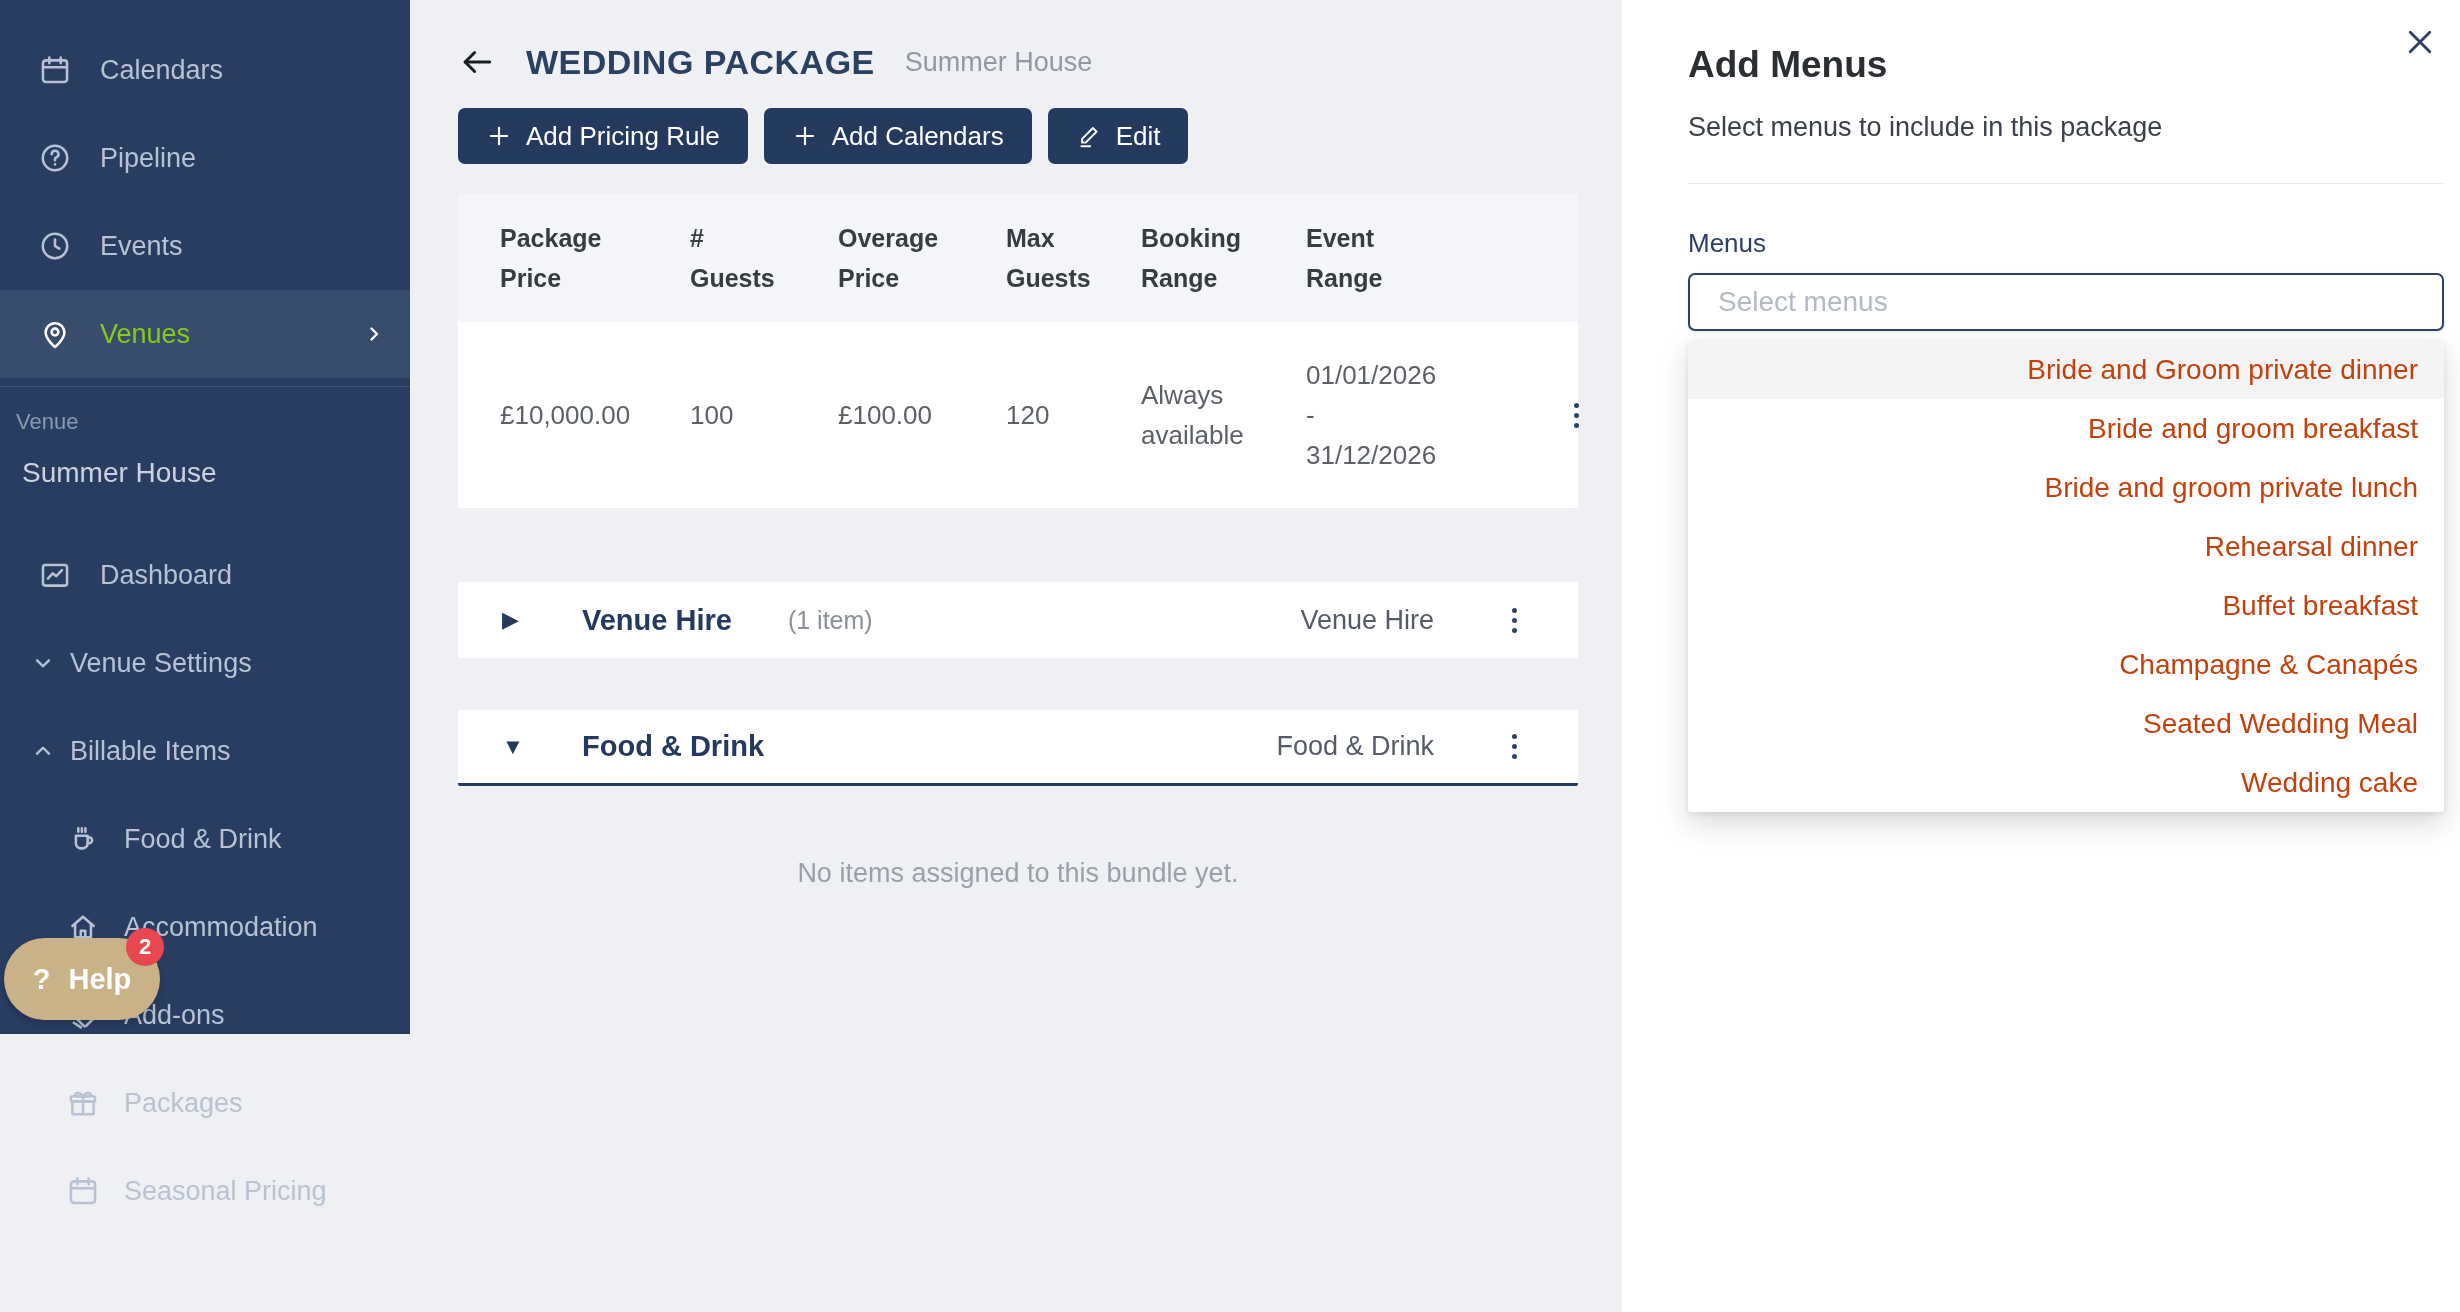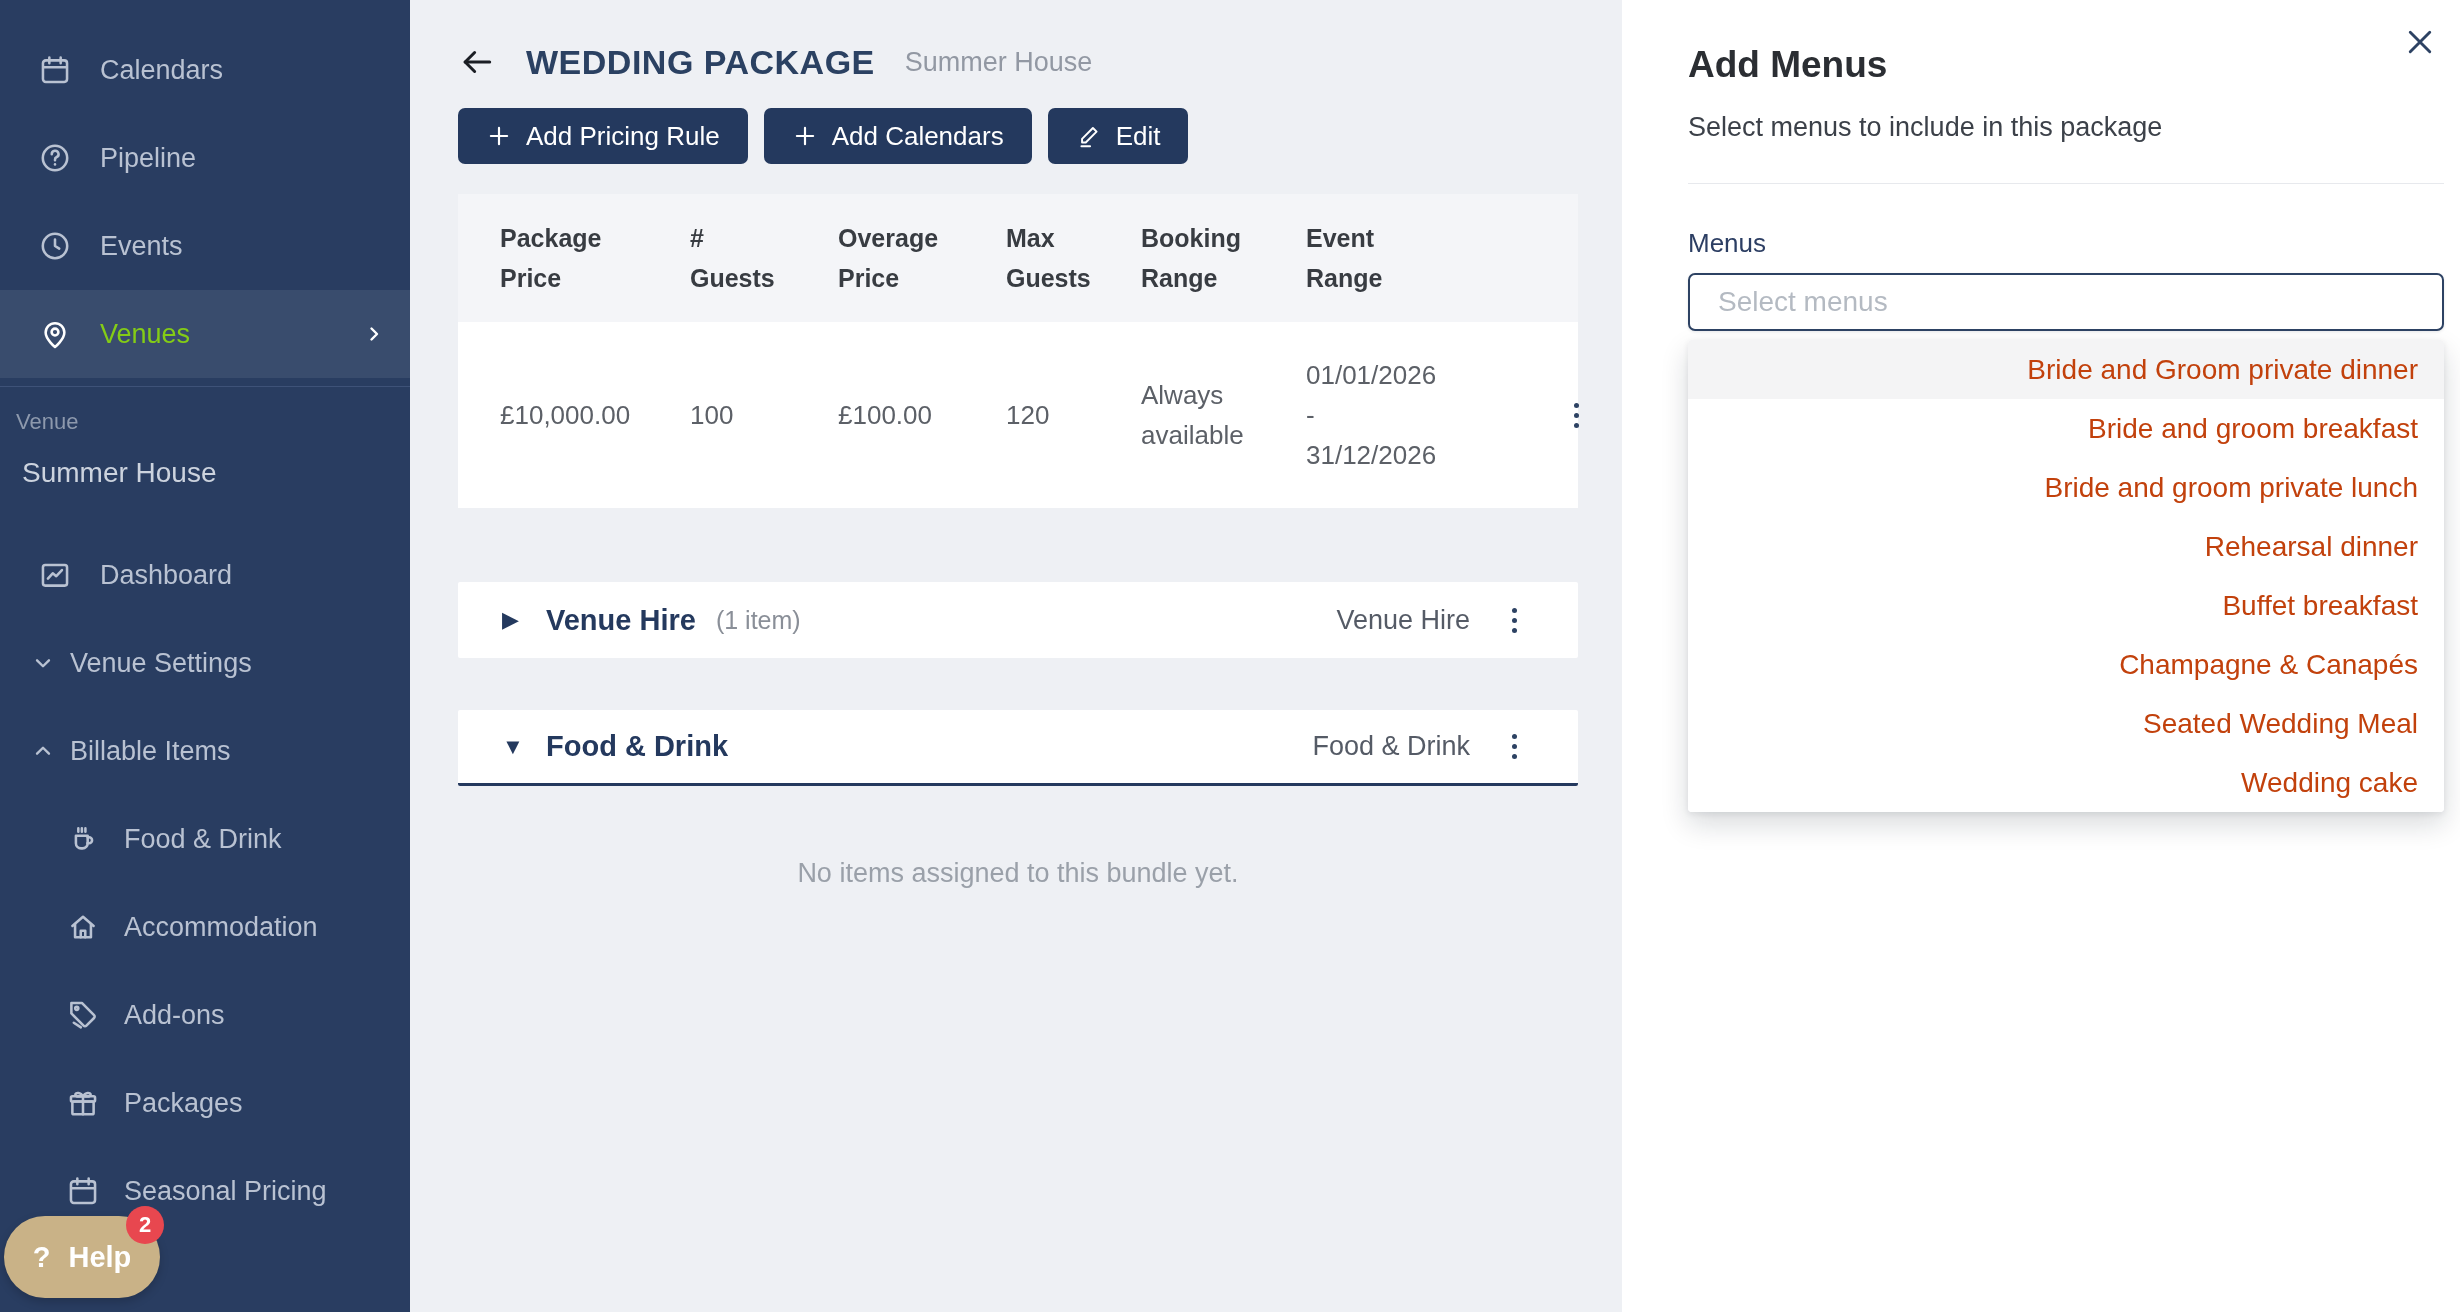--- a/index.html
+++ b/index.html
@@ -5,21 +5,21 @@
   * { margin:0; padding:0; box-sizing:border-box; }
   html,body { width:2460px; height:1312px; overflow:hidden; }
   body {
     font-family:"Liberation Sans","DejaVu Sans",sans-serif;
     background:#eef0f4; position:relative; color:#30343b;
   }
   svg { display:block; }
 
   
   .sidebar {
-    position:absolute; left:0; top:0; width:410px; height:1312px;
+    position:absolute; left:0; top:0; width:410px; height:1034px;
     background:#293d61; padding-top:26px;
   }
   .nav-item {
     height:88px; display:flex; align-items:center;
     padding:0 24px 0 38px; gap:28px;
     color:#b9c2d2; font-size:27px; cursor:pointer; position:relative;
   }
   .nav-item .ic { width:34px; height:34px; flex:0 0 34px; }
   .nav-item .ic svg { width:34px; height:34px; stroke:#b9c2d2; }
   .nav-item.group { padding-left:30px; gap:14px; }
@@ -91,21 +91,21 @@
     cursor:pointer; position:relative;
   }
   .kebab i {
     width:5px; height:5px; border-radius:50%; background:#2d4263; display:block;
     box-shadow:0 -10px 0 #2d4263, 0 10px 0 #2d4263;
   }
 
   
   .section-card {
     width:1120px; height:76px; background:#fff; display:flex; align-items:center;
-    padding:0 44px 0 44px; border-radius:2px;
+    padding:0 44px 0 44px; border-radius:2px;gap:36px;
   }
   .section-card.first { margin-top:74px; }
   .section-card.second { margin-top:52px; }
   .section-card.heavy { border-bottom:3px solid #24395e; }
   .section-marker { font-size:22px; color:#24395e; width:30px; flex:0 0 30px; }
   .section-marker::before { content:"\25B6"; }
   .section-card.expanded .section-marker::before { content:"\25BC"; }
   .section-title { font-size:29px; font-weight:bold; color:#24395e; margin-left:14px; }
   .section-count { font-size:25px; color:#8a8f98; margin-left:20px; }
   .section-category { margin-left:auto; font-size:27px; color:#555b66; }

